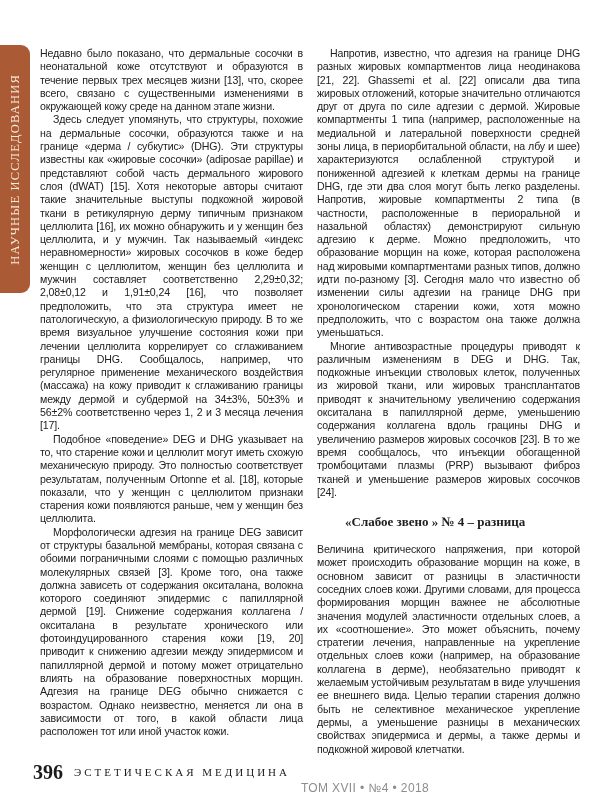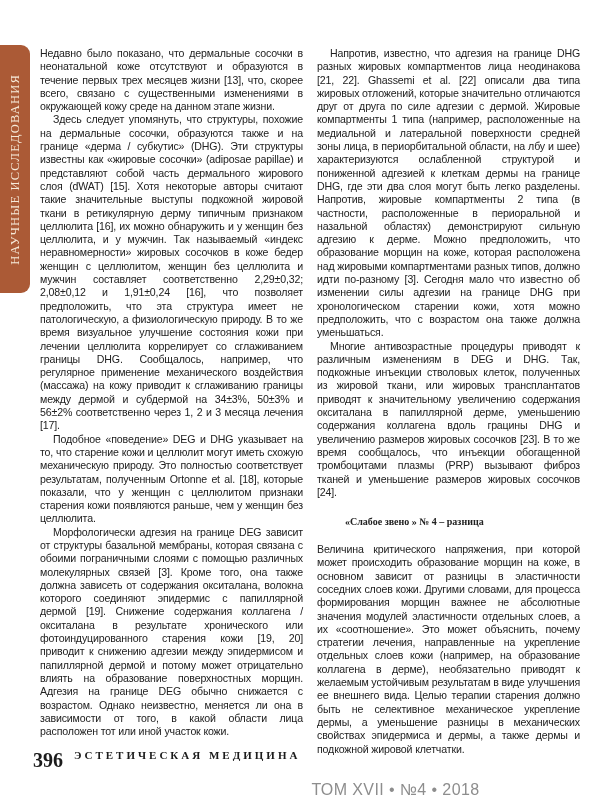--- a/index.html
+++ b/index.html
@@ -54,51 +54,51 @@
     text-align:justify;
   }
   p.para {
     margin:0;
     text-indent:13px;
   }
   p.para.no-indent { text-indent:0; }
   .section-heading {
     font-family:"Liberation Serif", serif;
     font-weight:bold;
-    font-size:10px;
+    font-size:13px;
     line-height:16px;
     text-align:left;
     margin:15px 0 13px 28px;
     letter-spacing:0;
   }
   .section-heading span { display:block; }
   
   .footer {
     position:absolute;
     left:33px; top:749px;
     display:flex;
-    align-items:flex-start;
+    align-items:center;
     gap:11px;
     white-space:nowrap;
   }
   .page-number {
     font-family:"Liberation Serif", serif;
     font-weight:bold;
     font-size:20px;
     color:#1b1b1b;
   }
   .journal-name {
     font-family:"Liberation Serif", serif;
-    font-weight:bold;
+    font-weight:normal;
     font-size:11px;
     letter-spacing:3px;
     color:#1b1b1b;
   }
   .issue-info {
-    font-size:16px;
+    font-size:12px;
     color:#8d8d8d;
     letter-spacing:0.4px;
     margin-top:32px;
   }
 </style>
 </head>
 <body>
 
 <div class="page">
 

